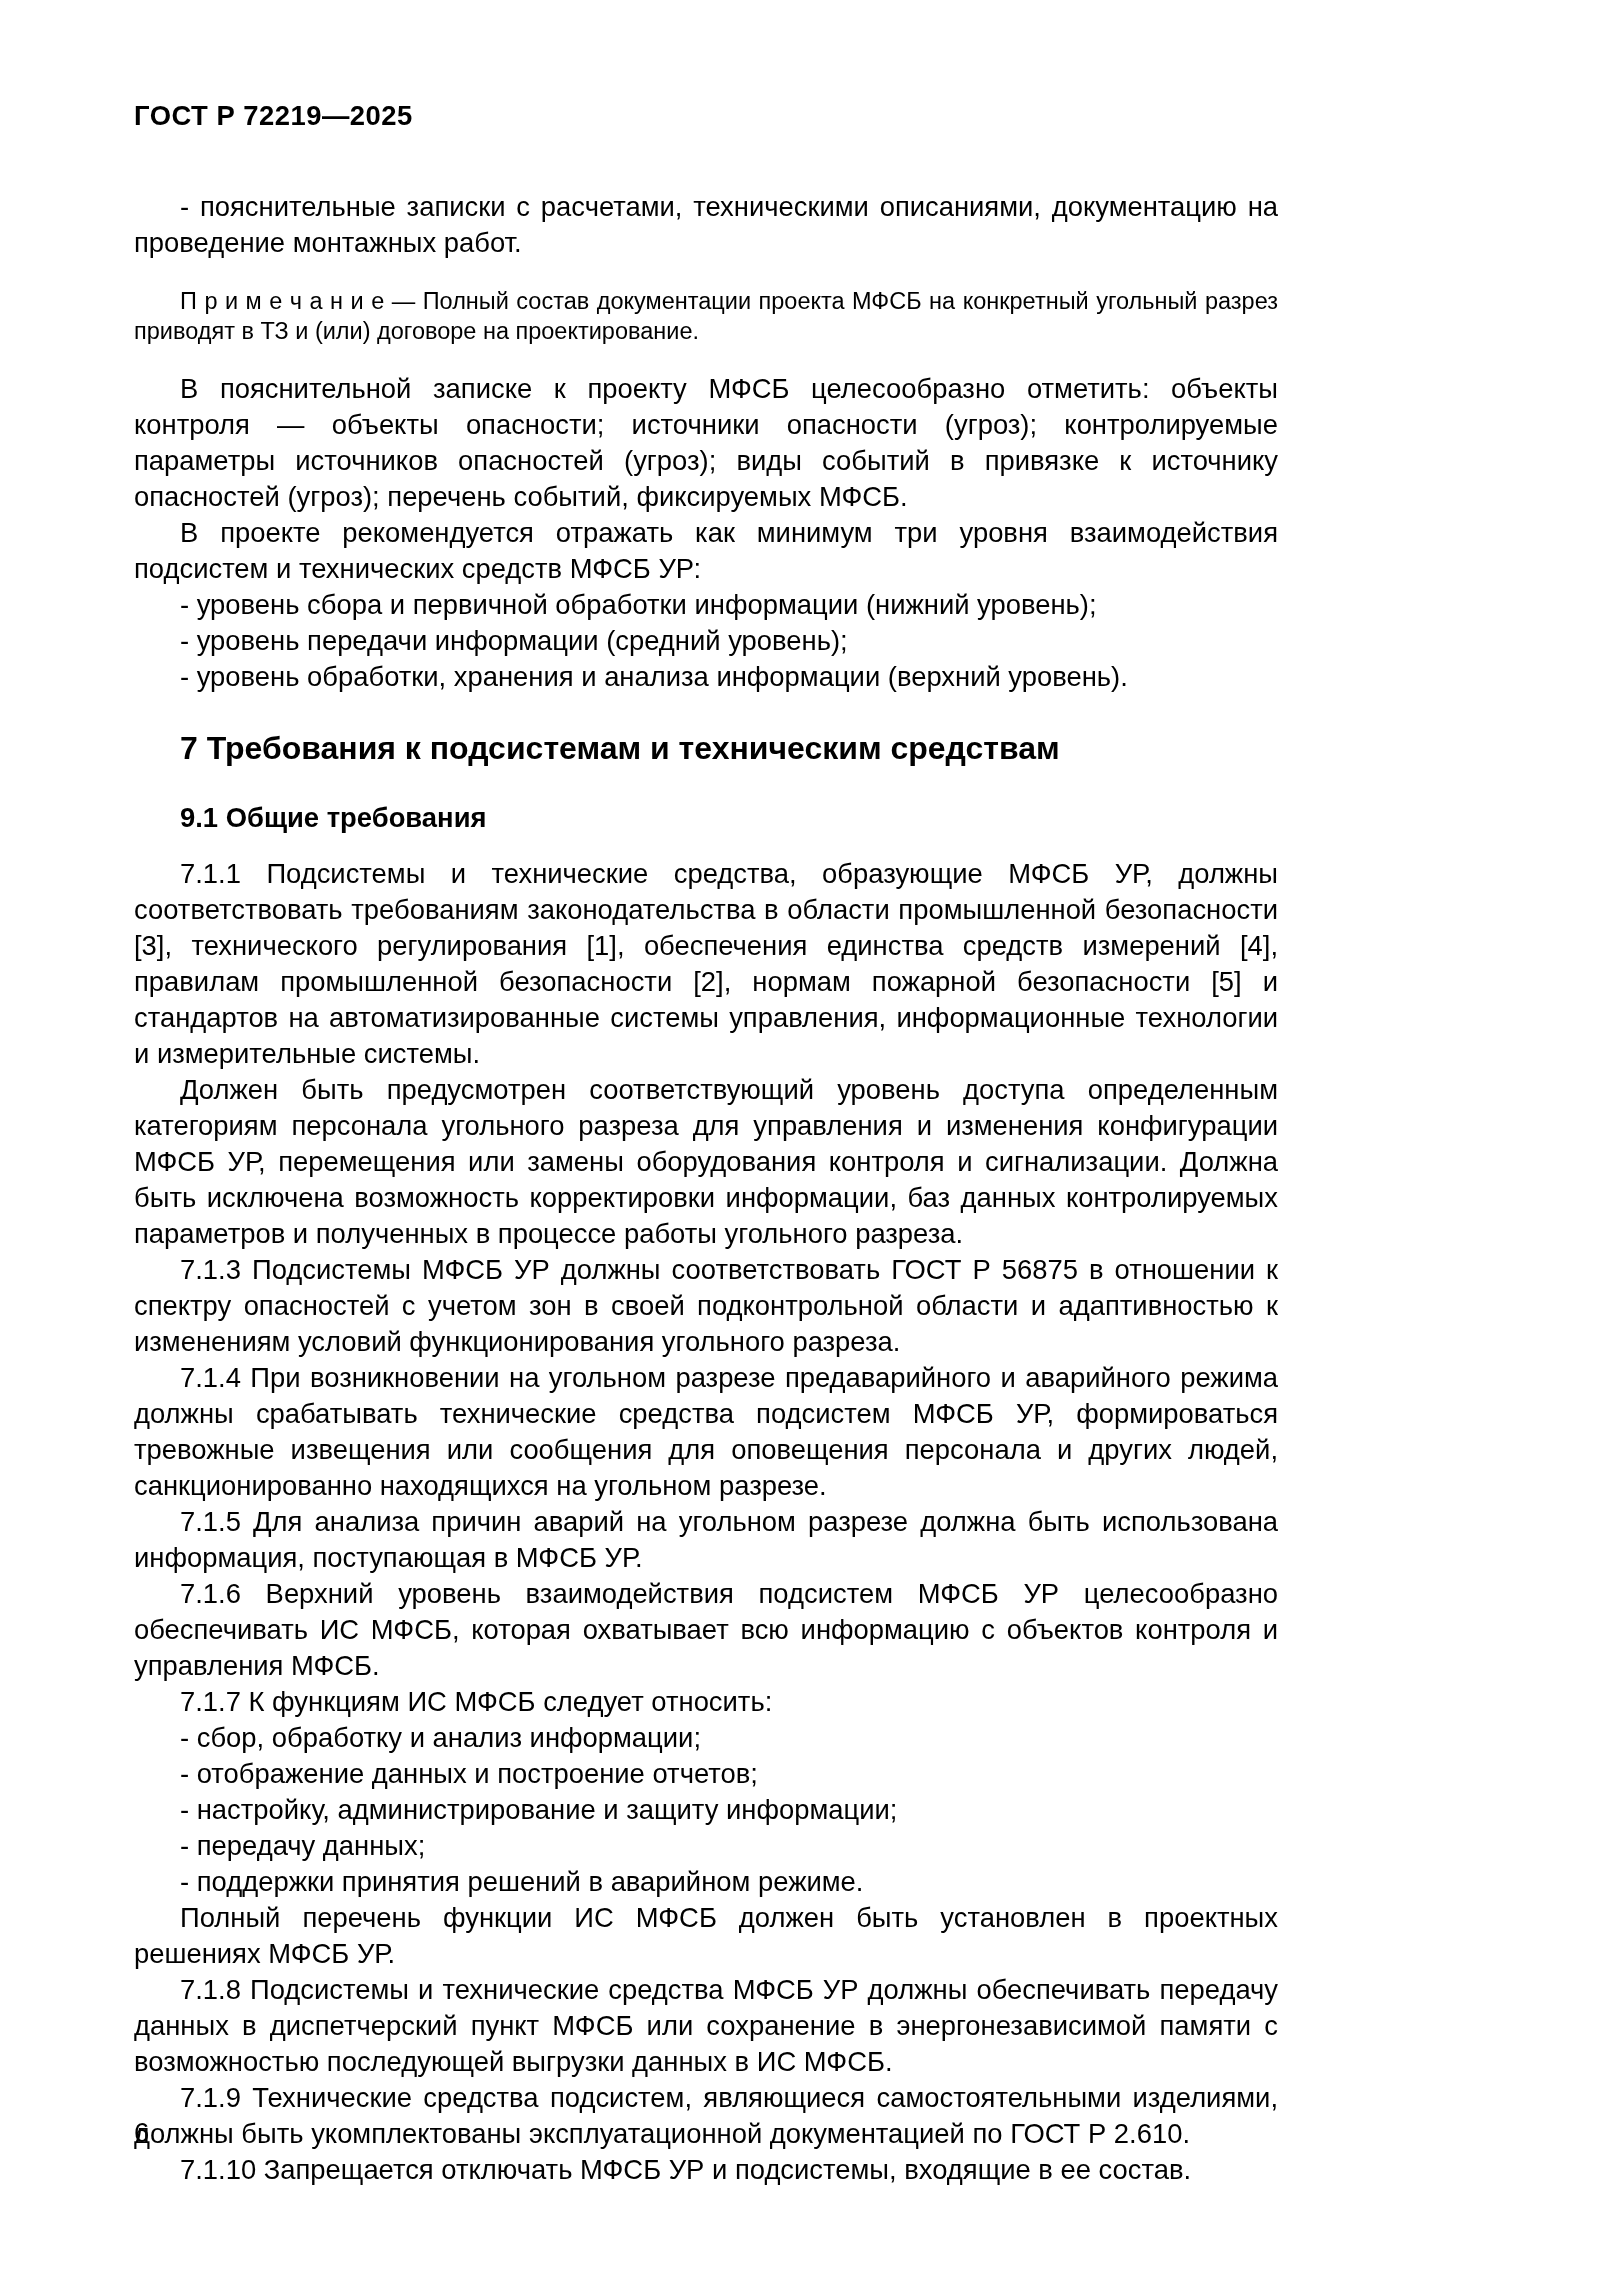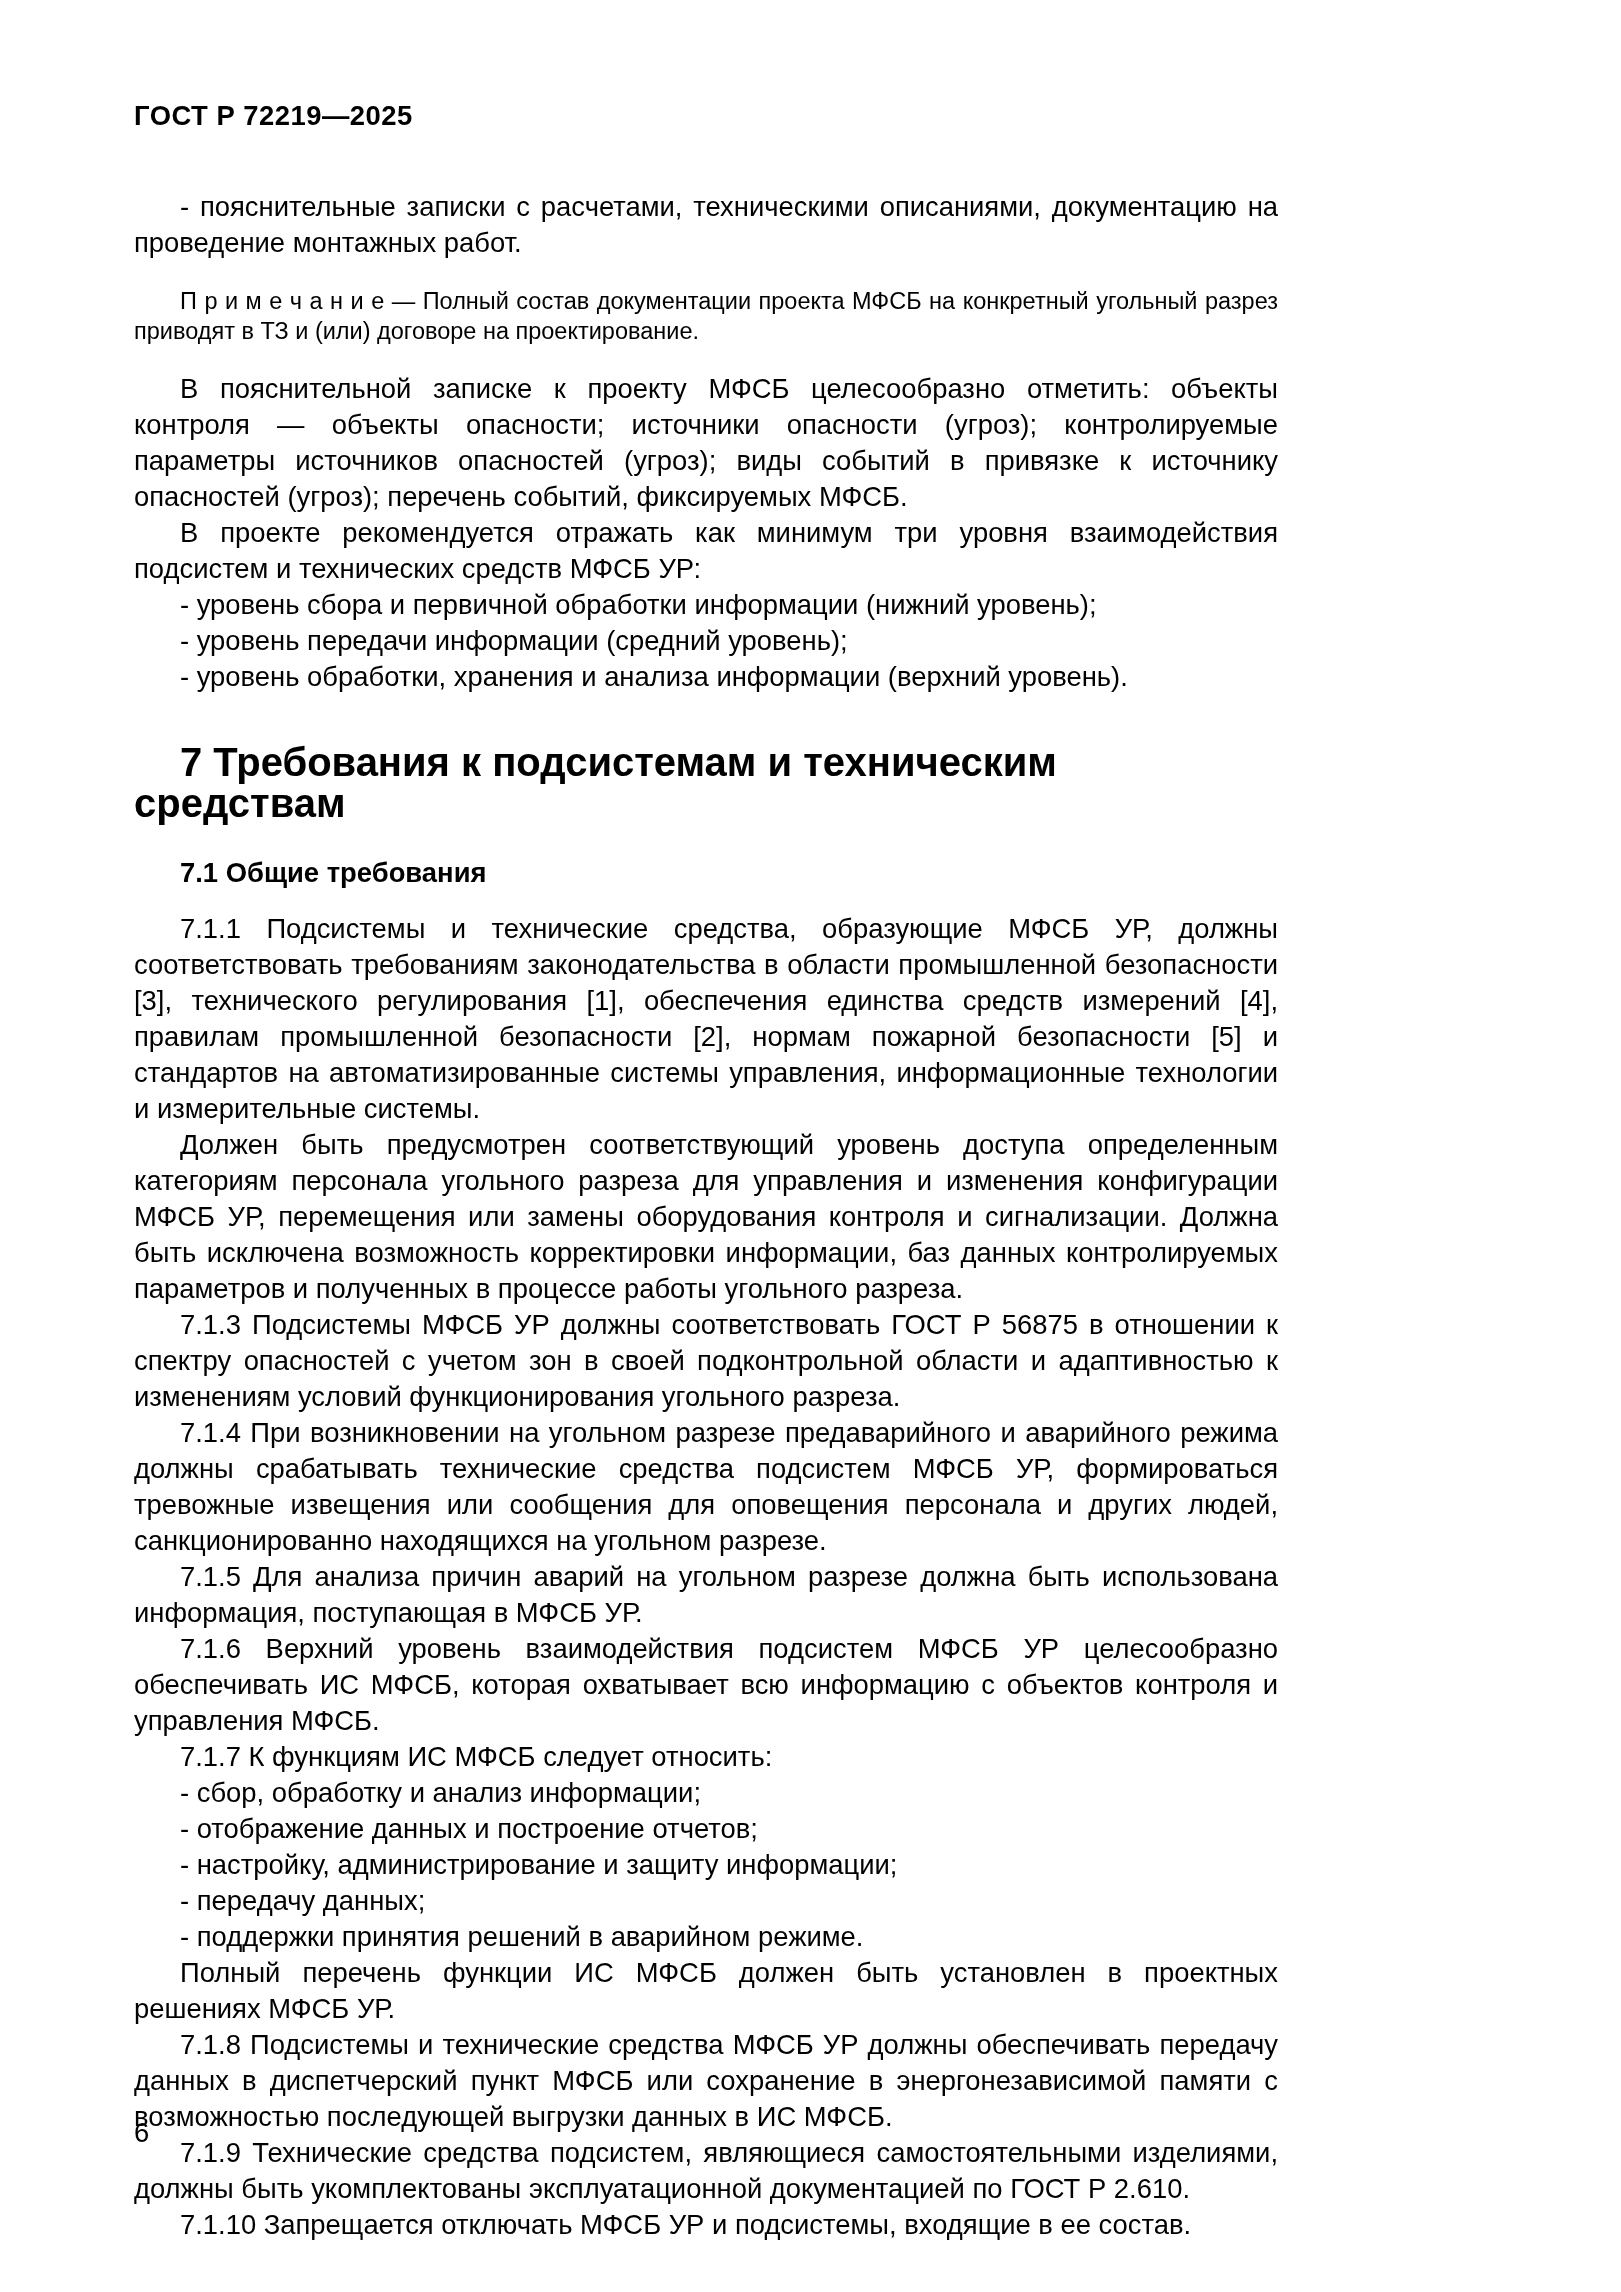--- a/index.html
+++ b/index.html
@@ -26,25 +26,25 @@
     text-indent: 46px;
   }
   .note {
     font-size: 23.5px;
     line-height: 30px;
     text-align: justify;
     text-indent: 46px;
     margin: 25px 0;
   }
   .heading-1 {
-    font-size: 40px;
+    font-size: 32px;
     line-height: 41px;
     font-weight: bold;
     text-indent: 46px;
-    margin: 47px 0 31px 0;
+    margin: 33px 0 31px 0;
   }
   .heading-2 {
     font-size: 27.4px;
     font-weight: bold;
     text-indent: 46px;
     margin: 0 0 19.6px 0;
   }
   .page-number {
     position: absolute;
     left: 134px;
@@ -66,21 +66,21 @@
   <p class="para">В пояснительной записке к проекту МФСБ целесообразно отметить: объекты контроля — объекты опасности; источники опасности (угроз); контролируемые параметры источников опасностей (угроз); виды событий в привязке к источнику опасностей (угроз); перечень событий, фиксируемых МФСБ.</p>
 
   <p class="para">В проекте рекомендуется отражать как минимум три уровня взаимодействия подсистем и технических средств МФСБ УР:</p>
 
   <p class="para">- уровень сбора и первичной обработки информации (нижний уровень);</p>
   <p class="para">- уровень передачи информации (средний уровень);</p>
   <p class="para">- уровень обработки, хранения и анализа информации (верхний уровень).</p>
 
   <h2 class="heading-1">7 Требования к подсистемам и техническим средствам</h2>
 
-  <h3 class="heading-2">7.1 Общие требования</h3>
+  <h3 class="heading-2">9.1 Общие требования</h3>
 
   <p class="para">7.1.1 Подсистемы и технические средства, образующие МФСБ УР, должны соответствовать требованиям законодательства в области промышленной безопасности [3], технического регулирования [1], обеспечения единства средств измерений [4], правилам промышленной безопасности [2], нормам пожарной безопасности [5] и стандартов на автоматизированные системы управления, информационные технологии и измерительные системы.</p>
 
 
   <p class="para">Должен быть предусмотрен соответствующий уровень доступа определенным категориям персонала угольного разреза для управления и изменения конфигурации МФСБ УР, перемещения или замены оборудования контроля и сигнализации. Должна быть исключена возможность корректировки информации, баз данных контролируемых параметров и полученных в процессе работы угольного разреза.</p>
 
   <p class="para">7.1.3 Подсистемы МФСБ УР должны соответствовать ГОСТ Р 56875 в отношении к спектру опасностей с учетом зон в своей подконтрольной области и адаптивностью к изменениям условий функционирования угольного разреза.</p>
 
   <p class="para">7.1.4 При возникновении на угольном разрезе предаварийного и аварийного режима должны срабатывать технические средства подсистем МФСБ УР, формироваться тревожные извещения или сообщения для оповещения персонала и других людей, санкционированно находящихся на угольном разрезе.</p>
 

